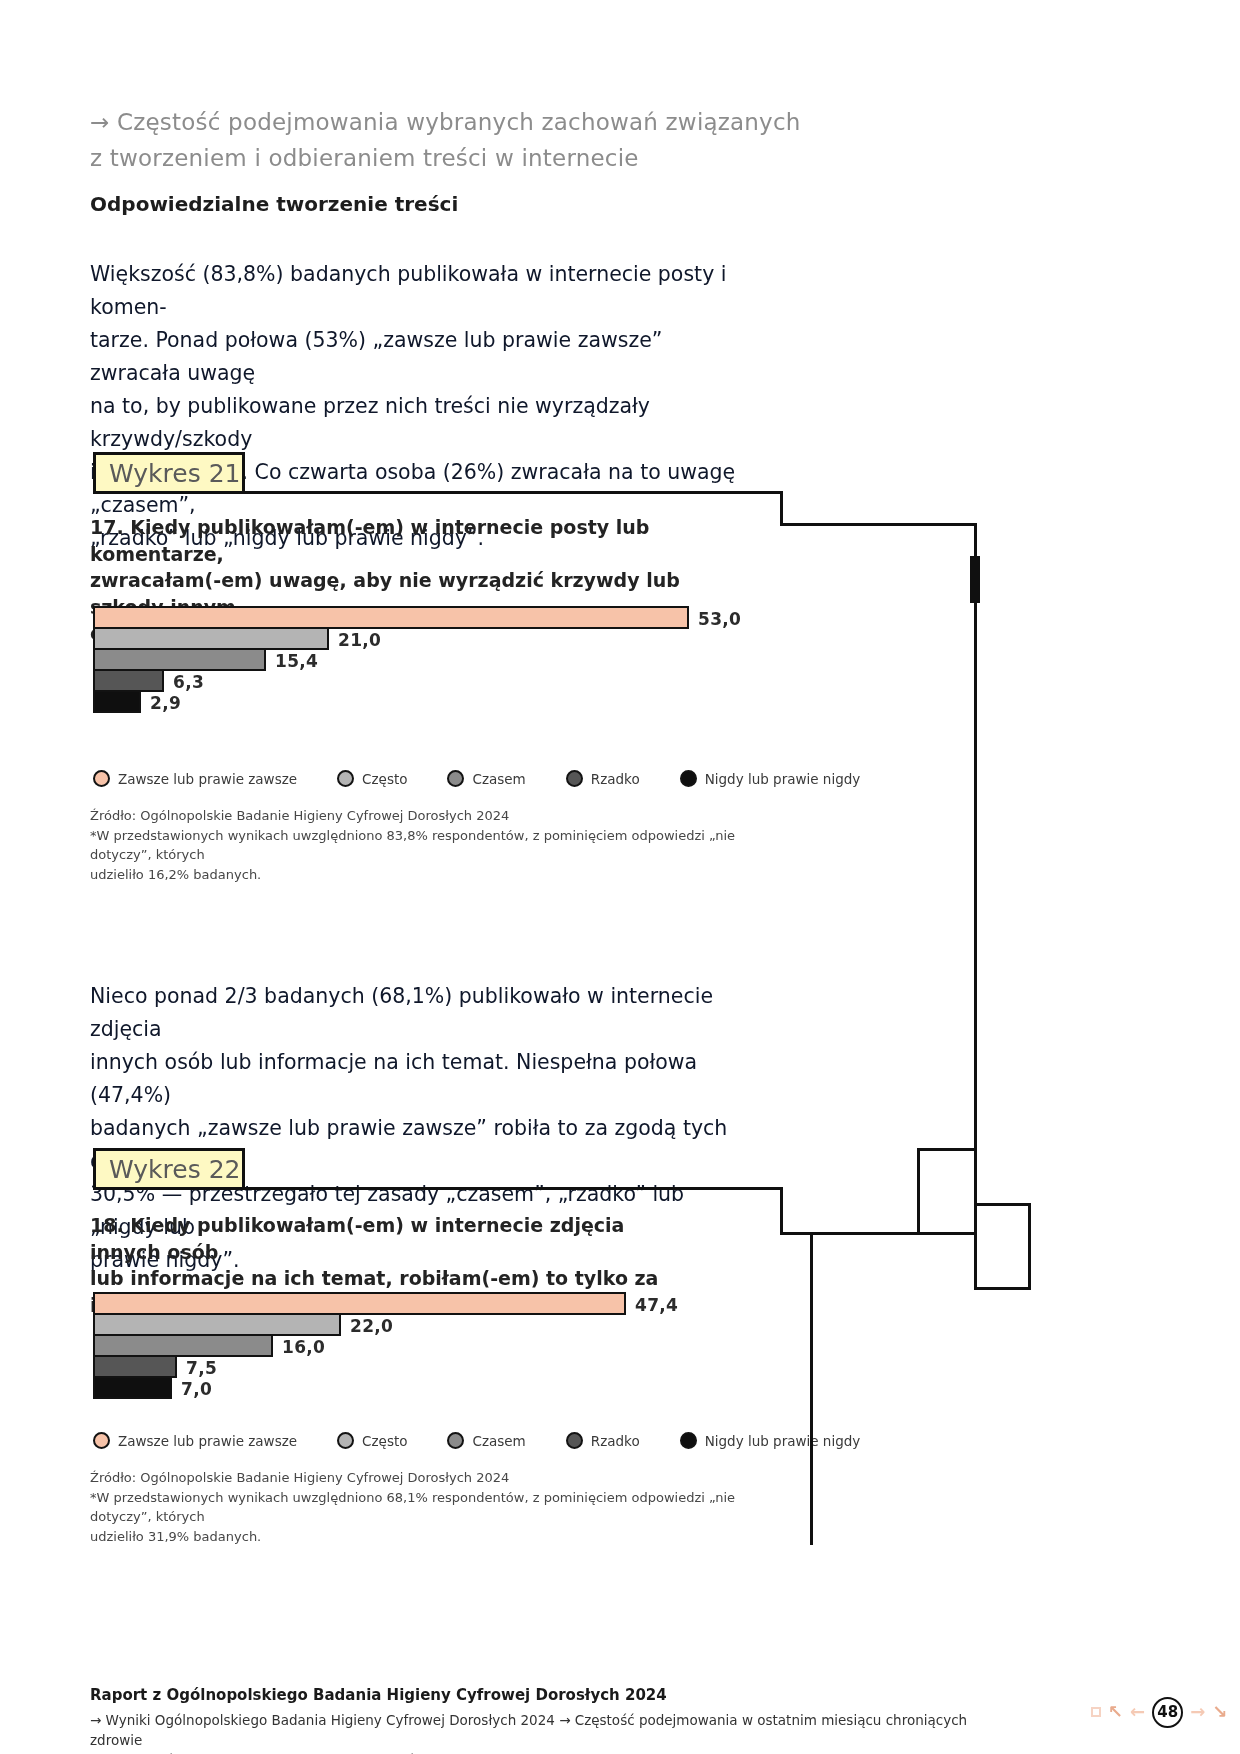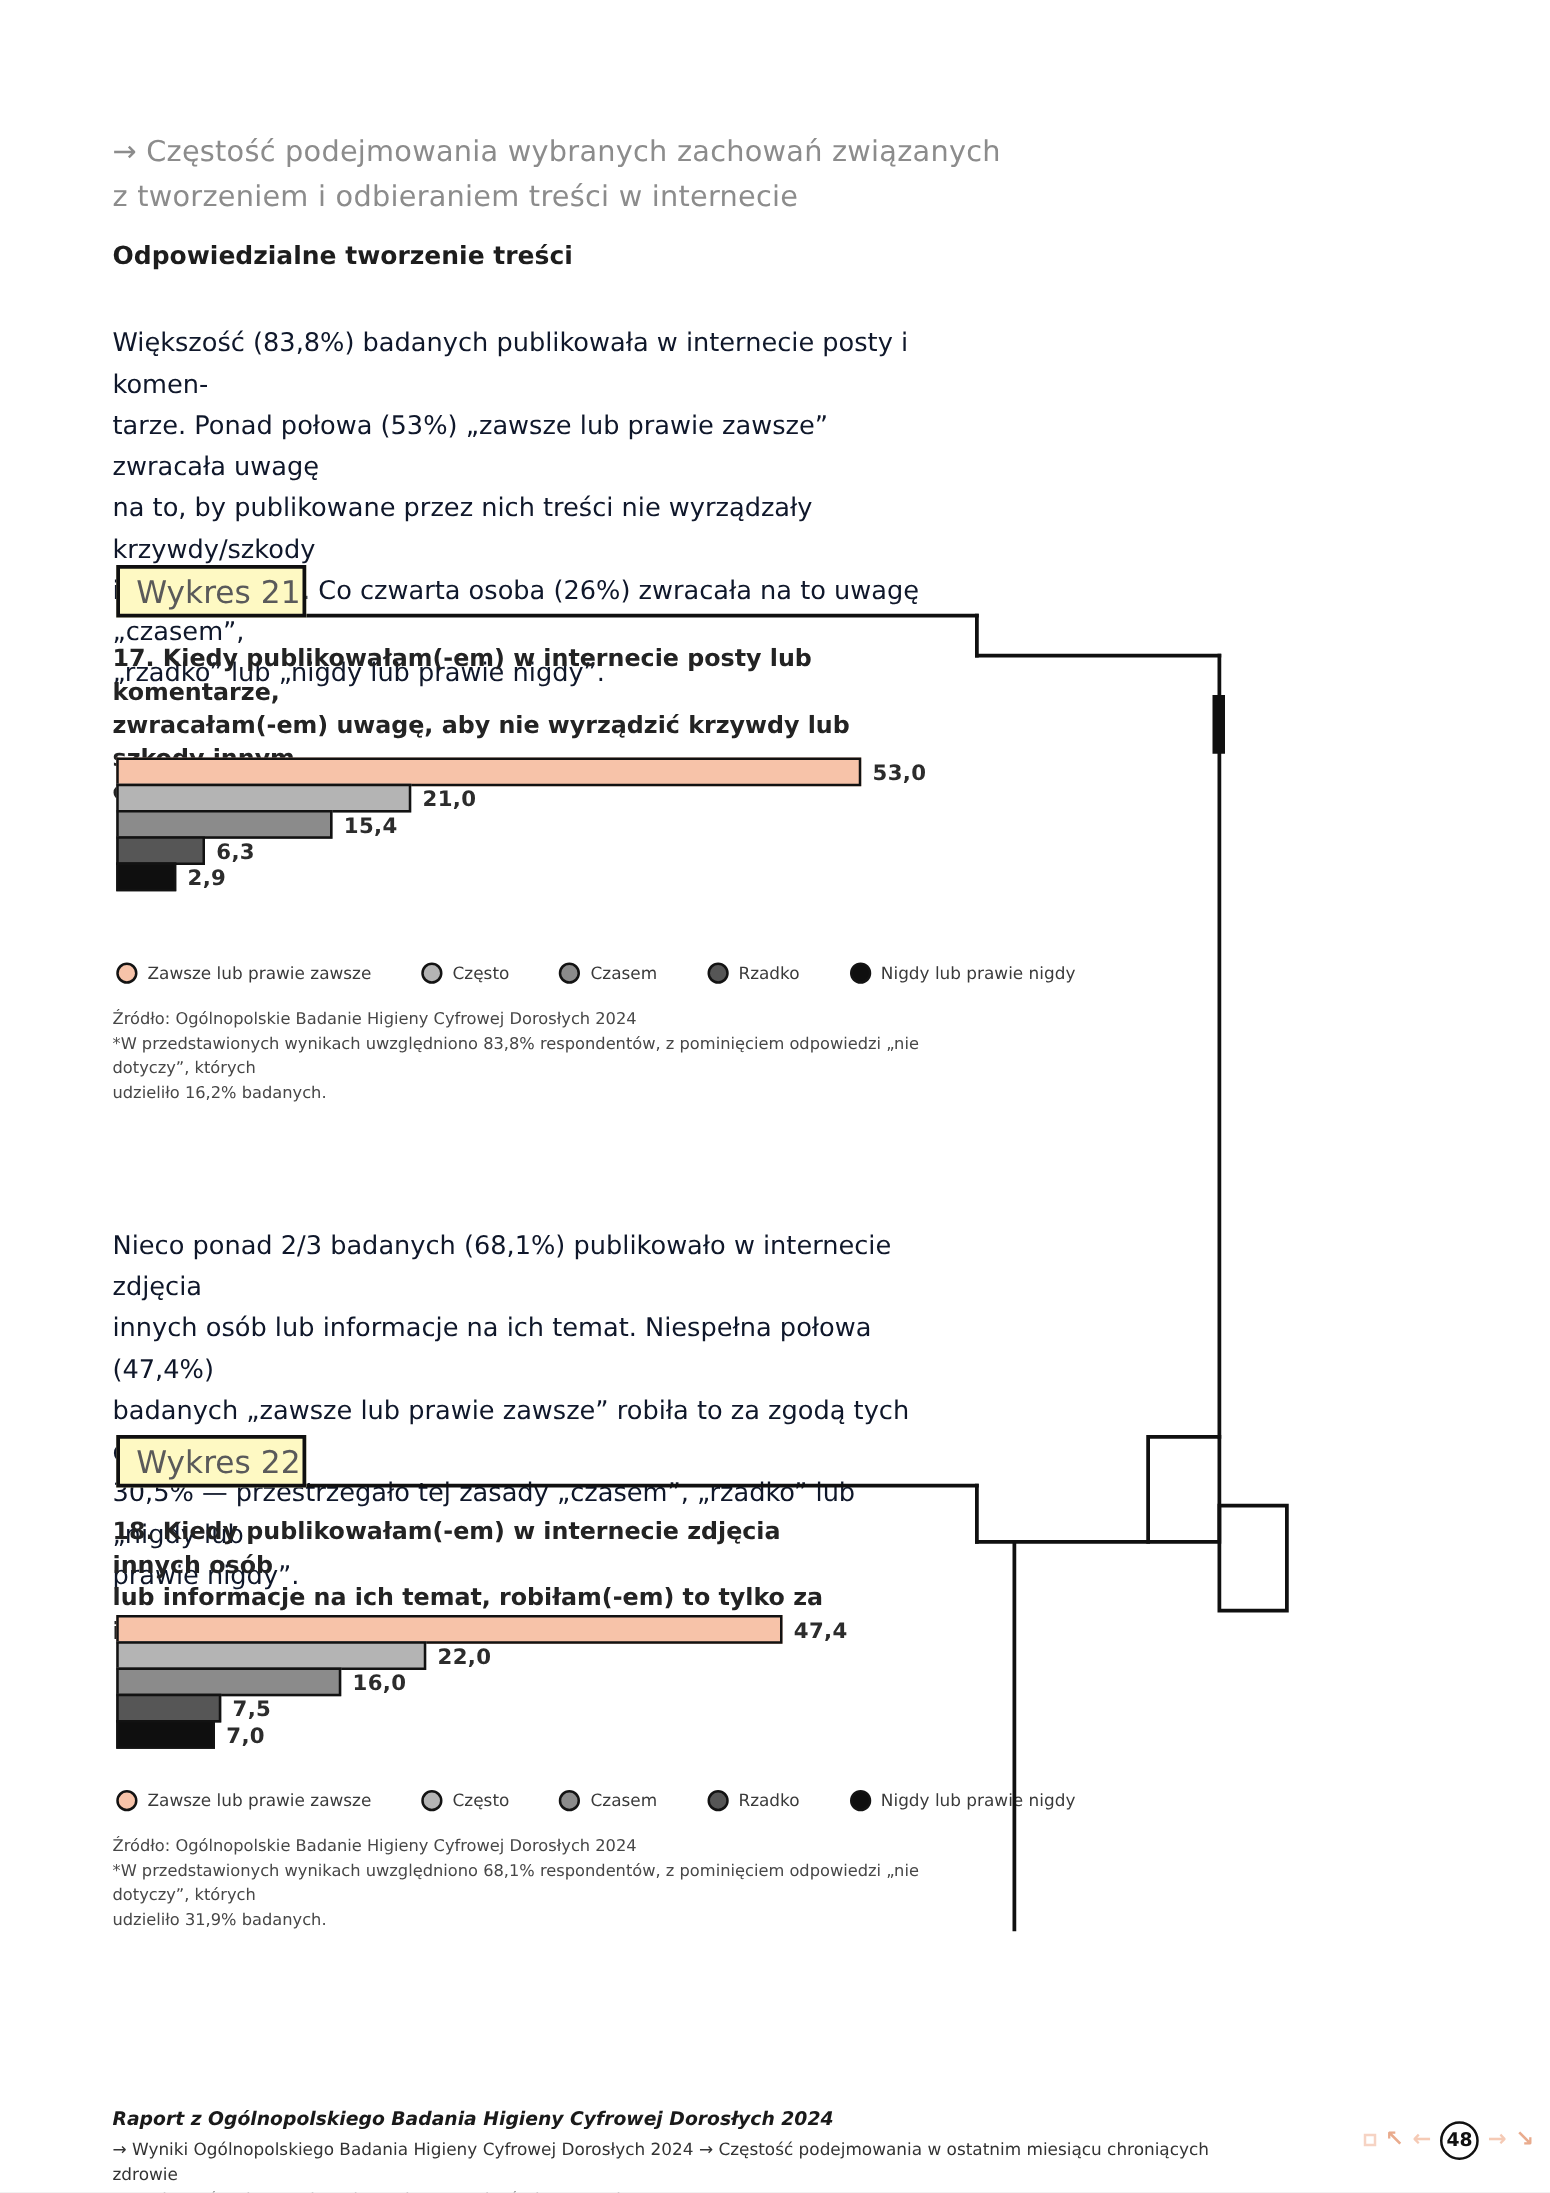--- a/index.html
+++ b/index.html
@@ -81,21 +81,21 @@
   #source22{top:1468px;}
   
   .deco{position:absolute;background:#101010;z-index:1;}
   .deco-rect{
     position:absolute;border:3px solid #101010;box-sizing:border-box;
     background:transparent;z-index:2;
   }
   
   .footer-report{
     position:absolute;left:90px;top:1686px;
-    font-size:15px;font-weight:bold;color:#1a1a1a;font-style:italic;
+    font-size:15px;font-weight:bold;color:#1a1a1a;
   }
   .footer-nav{
     position:absolute;left:90px;top:1710px;width:880px;
     font-size:13.5px;line-height:20px;color:#333333;
   }
   .footer-nav .indent{padding-left:17px;}
   .page-nav{
     position:absolute;left:1091px;top:1692px;
     display:flex;align-items:center;gap:7px;
     height:40px;

